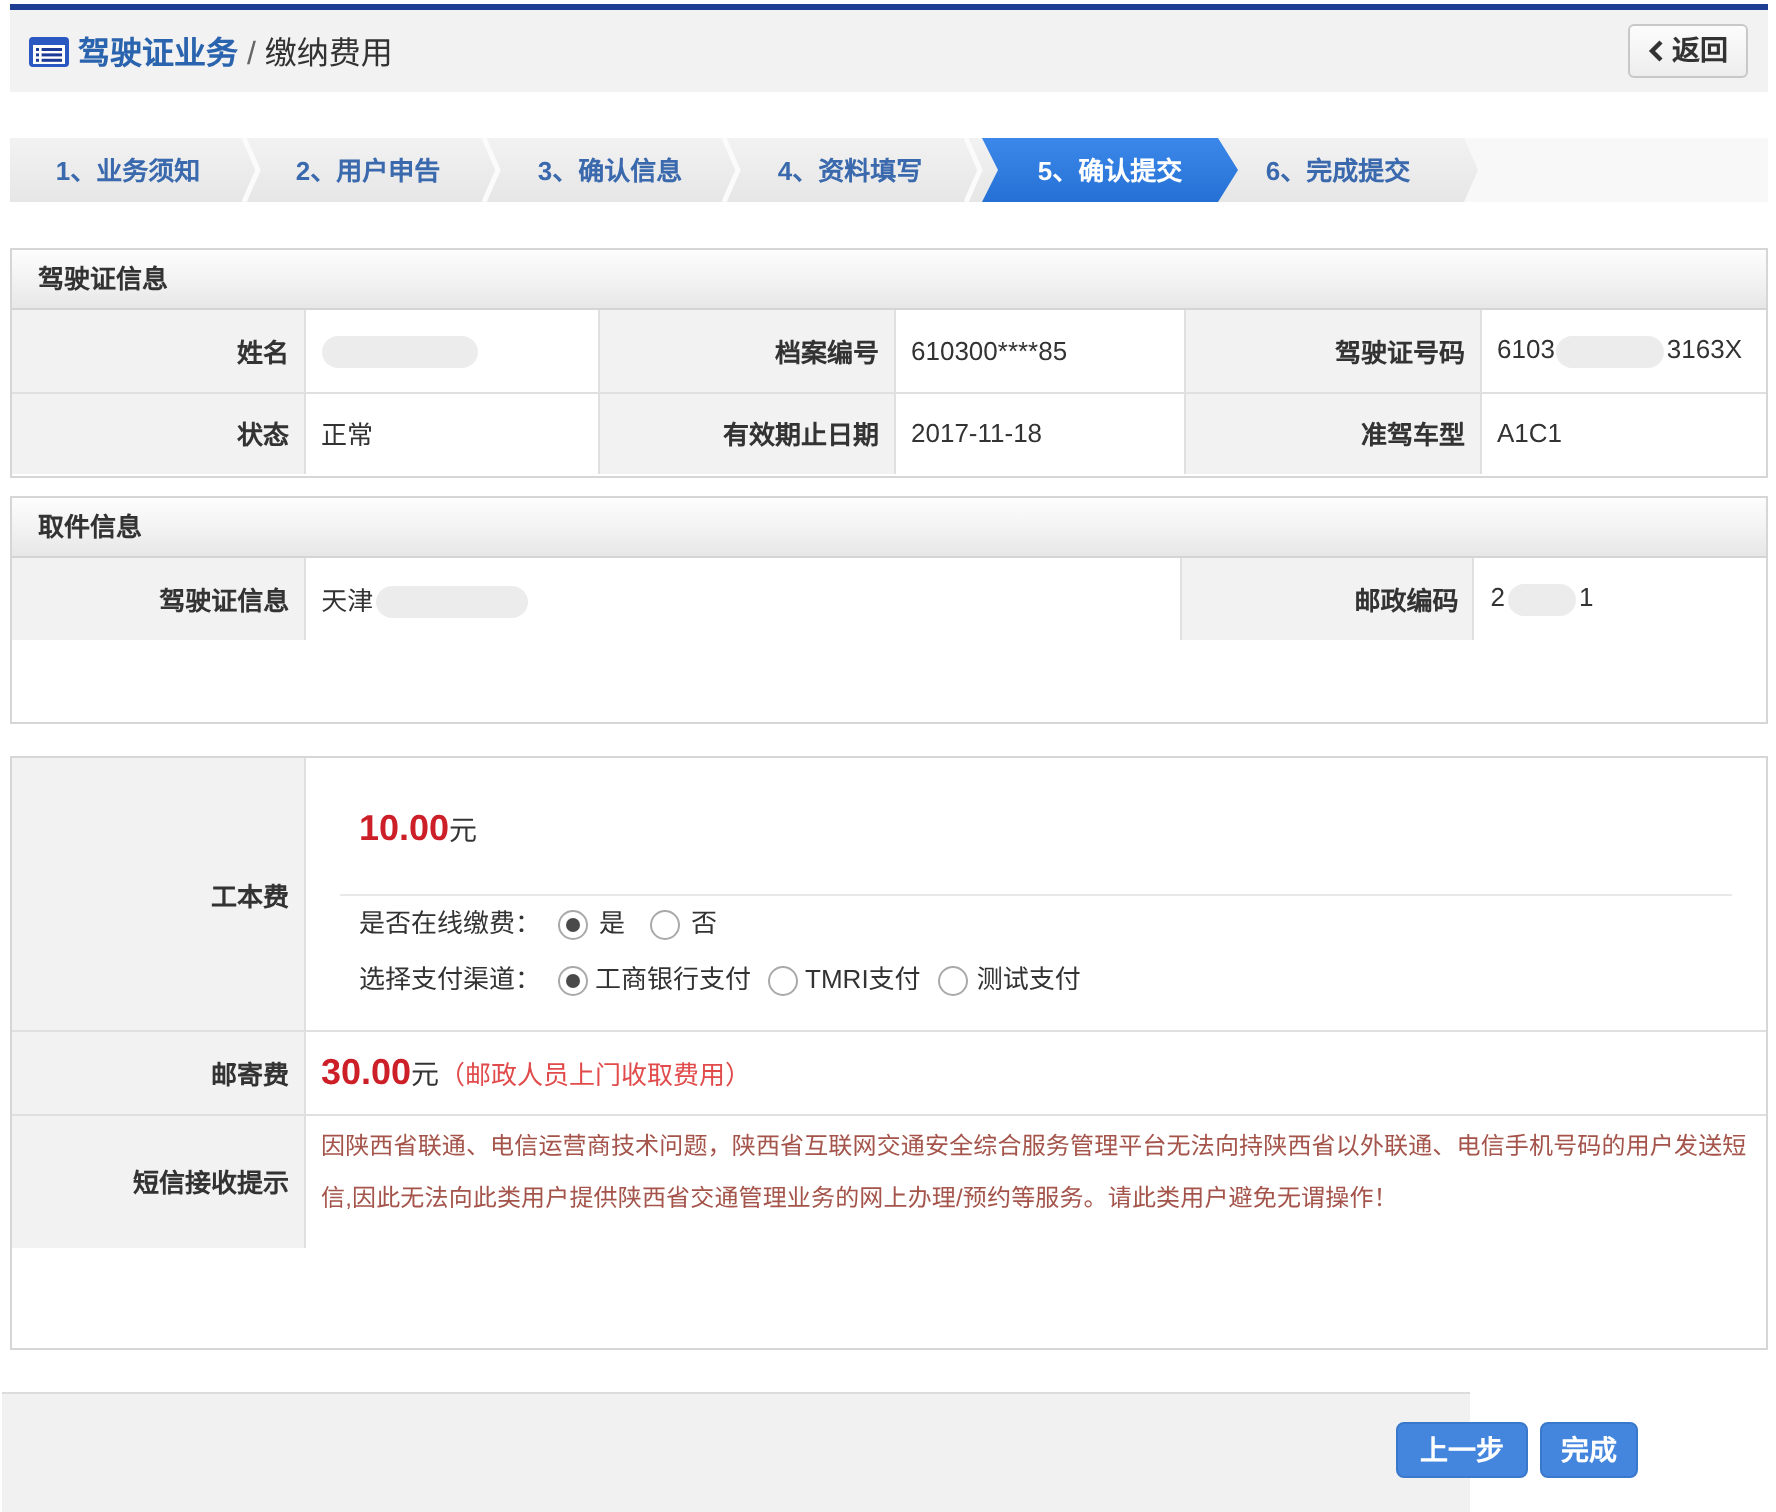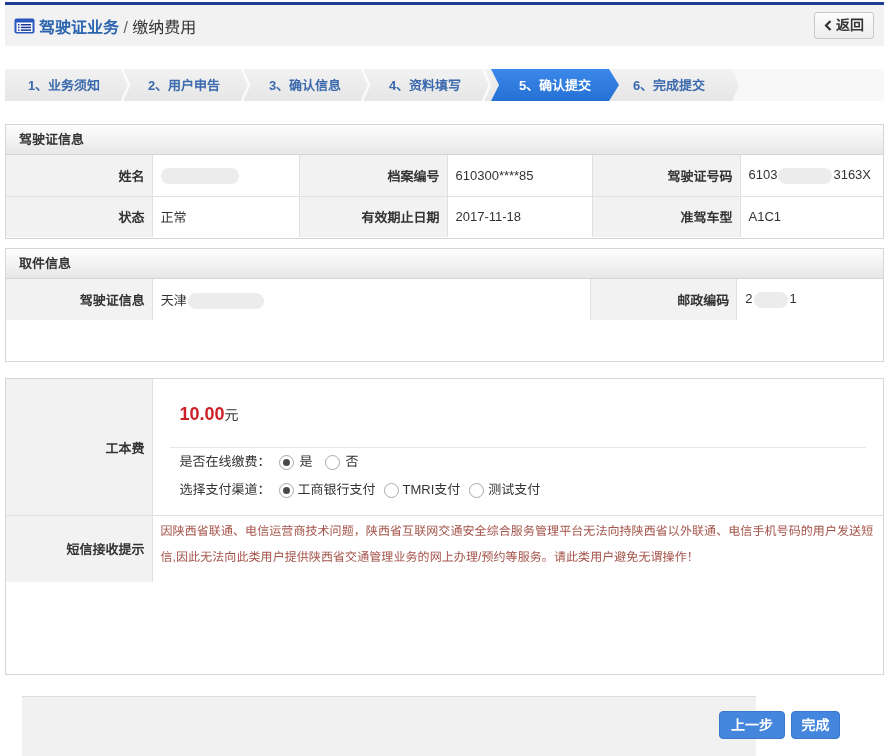--- a/index.html
+++ b/index.html
@@ -27,21 +27,21 @@
 .blur { display:inline-block; height:16px; background:#ececec; border-radius:8px; vertical-align:middle; }
 .p1 { top:124px; height:115px; }
 .p2 { top:248px; height:114px; }
 .p3 { top:378px; height:297px; }
 .red18 { color:#cc1f28; font-weight:bold; font-size:18px; }
 .yuan { color:#333; font-weight:normal; font-size:14px; }
 .rednote { color:#e14b4b; font-size:13px; font-weight:normal; }
 .radio { display:inline-block; width:15px; height:15px; border:1px solid #a9a9a9; border-radius:50%; background:#fff; vertical-align:middle; position:relative; }
 .radio.sel::after { content:""; position:absolute; left:3px; top:3px; width:7px; height:7px; border-radius:50%; background:#4a4a4a; }
 .smstext { color:#a4544a; font-size:12px; line-height:26px; }
-.footer { position:absolute; left:22px; top:696px; width:734px; height:60px; background:#f1f1f1; border-top:1px solid #dcdcdc; }
+.footer { position:absolute; left:1px; top:696px; width:734px; height:60px; background:#f1f1f1; border-top:1px solid #dcdcdc; }
 .bluebtn { position:absolute; height:28px; background:#4486dd; border:1px solid #3a78cc; border-radius:4px; color:#fff; font-size:14px; font-weight:bold; text-align:center; line-height:26px; }
 .vinput { position:absolute; left:9px; top:9px; width:138px; height:28px; border:1px solid #ccc; border-radius:2px; background:#fff; }
 .vbtn { position:absolute; left:151px; top:9px; width:86px; height:29px; background:linear-gradient(#f8f8f8,#e9e9e9); border:1px solid #c6c6c6; border-radius:3px; text-align:center; line-height:27px; font-size:13px; font-weight:bold; color:#333; }
 </style>
 </head>
 <body>
 <div class="page">
   <div class="topline"></div>
   <div class="hdr">
     <svg class="hicon" width="21" height="16" viewBox="0 0 21 16">
@@ -133,20 +133,24 @@
           <tr>
         <td class="lab" style="width:146px;height:113px">工本费</td>
         <td class="val" style="padding:17px;vertical-align:top" colspan="5">
           <div style="margin:8px 0 0 10px"><span class="red18">10.00</span><span class="yuan">元</span></div>
           <div style="margin-top:22px;border-top:1px solid #e8e8e8"></div>
           <div style="margin:6px 0 0 10px;font-size:13px;line-height:16px">是否在线缴费：<span class="radio sel" style="margin-left:8px"></span><span style="margin-left:6px">是</span><span class="radio" style="margin-left:12px"></span><span style="margin-left:6px">否</span></div>
           <div style="margin:12px 0 0 10px;font-size:13px;line-height:16px">选择支付渠道：<span class="radio sel" style="margin-left:8px"></span><span style="margin-left:4px">工商银行支付</span><span class="radio" style="margin-left:8px"></span><span style="margin-left:4px">TMRI支付</span><span class="radio" style="margin-left:9px"></span><span style="margin-left:4px">测试支付</span></div>
         </td>
       </tr>
       <tr>
+        <td class="lab" style="height:42px">邮寄费</td>
+        <td class="val" colspan="5"><span class="red18">30.00</span><span class="yuan">元</span><span class="rednote">（邮政人员上门收取费用）</span></td>
+      </tr>
+      <tr>
         <td class="lab" style="height:66px">短信接收提示</td>
         <td class="val smstext" style="vertical-align:top;padding-top:2px;letter-spacing:0.08px" colspan="5">因陕西省联通、电信运营商技术问题，陕西省互联网交通安全综合服务管理平台无法向持陕西省以外联通、电信手机号码的用户发送短<br>信,因此无法向此类用户提供陕西省交通管理业务的网上办理/预约等服务。请此类用户避免无谓操作！</td>
       </tr>
     </tbody>
       </table>
   </div>
 
   <div class="footer">
     <div class="bluebtn" style="left:697px;top:14px;width:66px">上一步</div>
     <div class="bluebtn" style="left:769px;top:14px;width:49px">完成</div>

